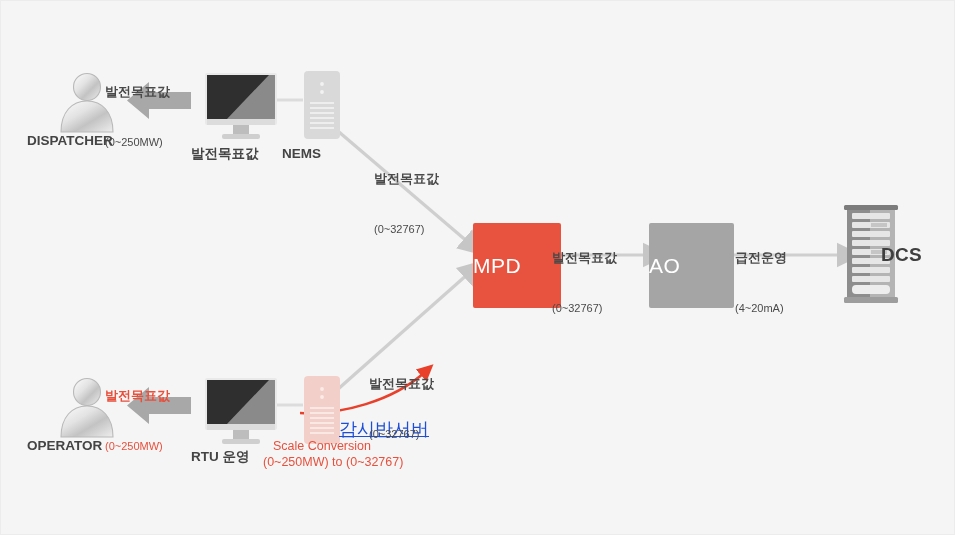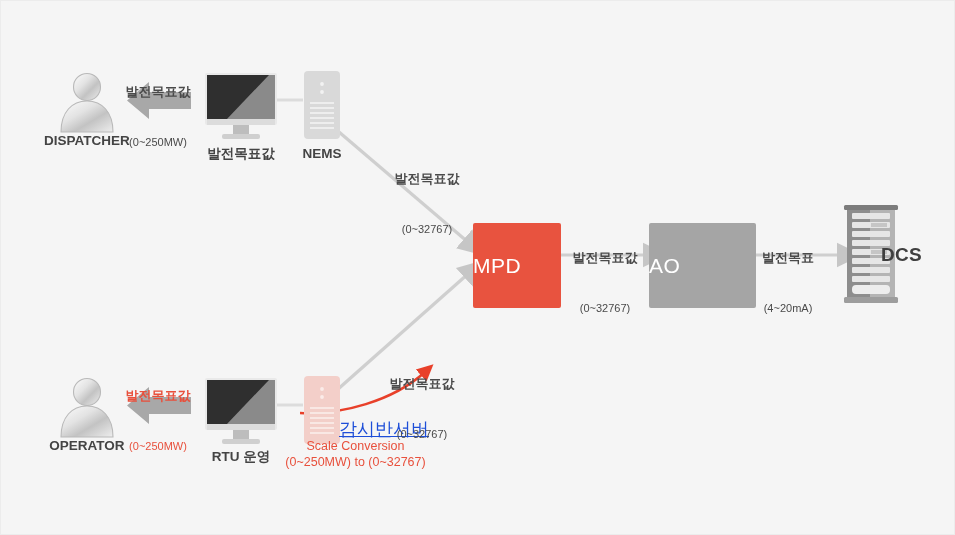--- a/index.html
+++ b/index.html
@@ -19,21 +19,20 @@
   }
   #svg-layer {
     position: absolute;
     left: 0; top: 0;
     width: 955px;
     height: 535px;
   }
   
   .lbl {
     position: absolute;
-    text-align: center;
     line-height: 1.32;
     white-space: pre;
     color: #3b3b3b;
   }
   .lbl-flow {
     font-size: 13px;
     font-weight: bold;
     color: #4a4a4a;
   }
   .lbl-flow .sub {
@@ -208,21 +207,21 @@
       </g>
       <rect x="870" y="222" width="16" height="4" fill="#c6c6c6"></rect>
       <rect x="870" y="249" width="16" height="4" fill="#c6c6c6"></rect>
     </g>
   </svg>
 
   <div class="pbox" style="left:472px; top:212px; width:88px; height:85px; background:#e8533f;">
     <span>MPD</span>
   </div>
 
-  <div class="pbox" style="left:648px; top:212px; width:107px; height:85px; background:#a5a5a5;">
+  <div class="pbox" style="left:648px; top:212px; width:85px; height:85px; background:#a5a5a5;">
     <span>AO</span>
   </div>
 
   <div class="lbl lbl-entity" style="left:26px; top:131px; width:120px;">DISPATCHER</div>
 
   <div class="lbl lbl-entity" style="left:190px; top:144px; width:100px;">발전목표값</div>
 
   <div class="lbl lbl-entity" style="left:281px; top:144px; width:80px;">NEMS</div>
 
   <div class="lbl lbl-entity-big" style="left:880px; top:241px; width:70px; text-align:left;">DCS</div>
@@ -245,21 +244,21 @@
     <div>발전목표값</div>
     <div class="sub">(0~32767)</div>
   </div>
 
   <div class="lbl lbl-flow" style="left:551px; top:214px; width:106px;">
     <div>발전목표값</div>
     <div class="sub">(0~32767)</div>
   </div>
 
   <div class="lbl lbl-flow" style="left:734px; top:214px; width:106px;">
-    <div>발전목표</div>
+    <div>급전운영</div>
     <div class="sub">(4~20mA)</div>
   </div>
 
   <div class="lbl lbl-flow lbl-red" style="left:104px; top:352px; width:106px;">
     <div>발전목표값</div>
     <div class="sub">(0~250MW)</div>
   </div>
 
   <div class="lbl lbl-flow" style="left:368px; top:340px; width:106px;">
     <div>발전목표값</div>

